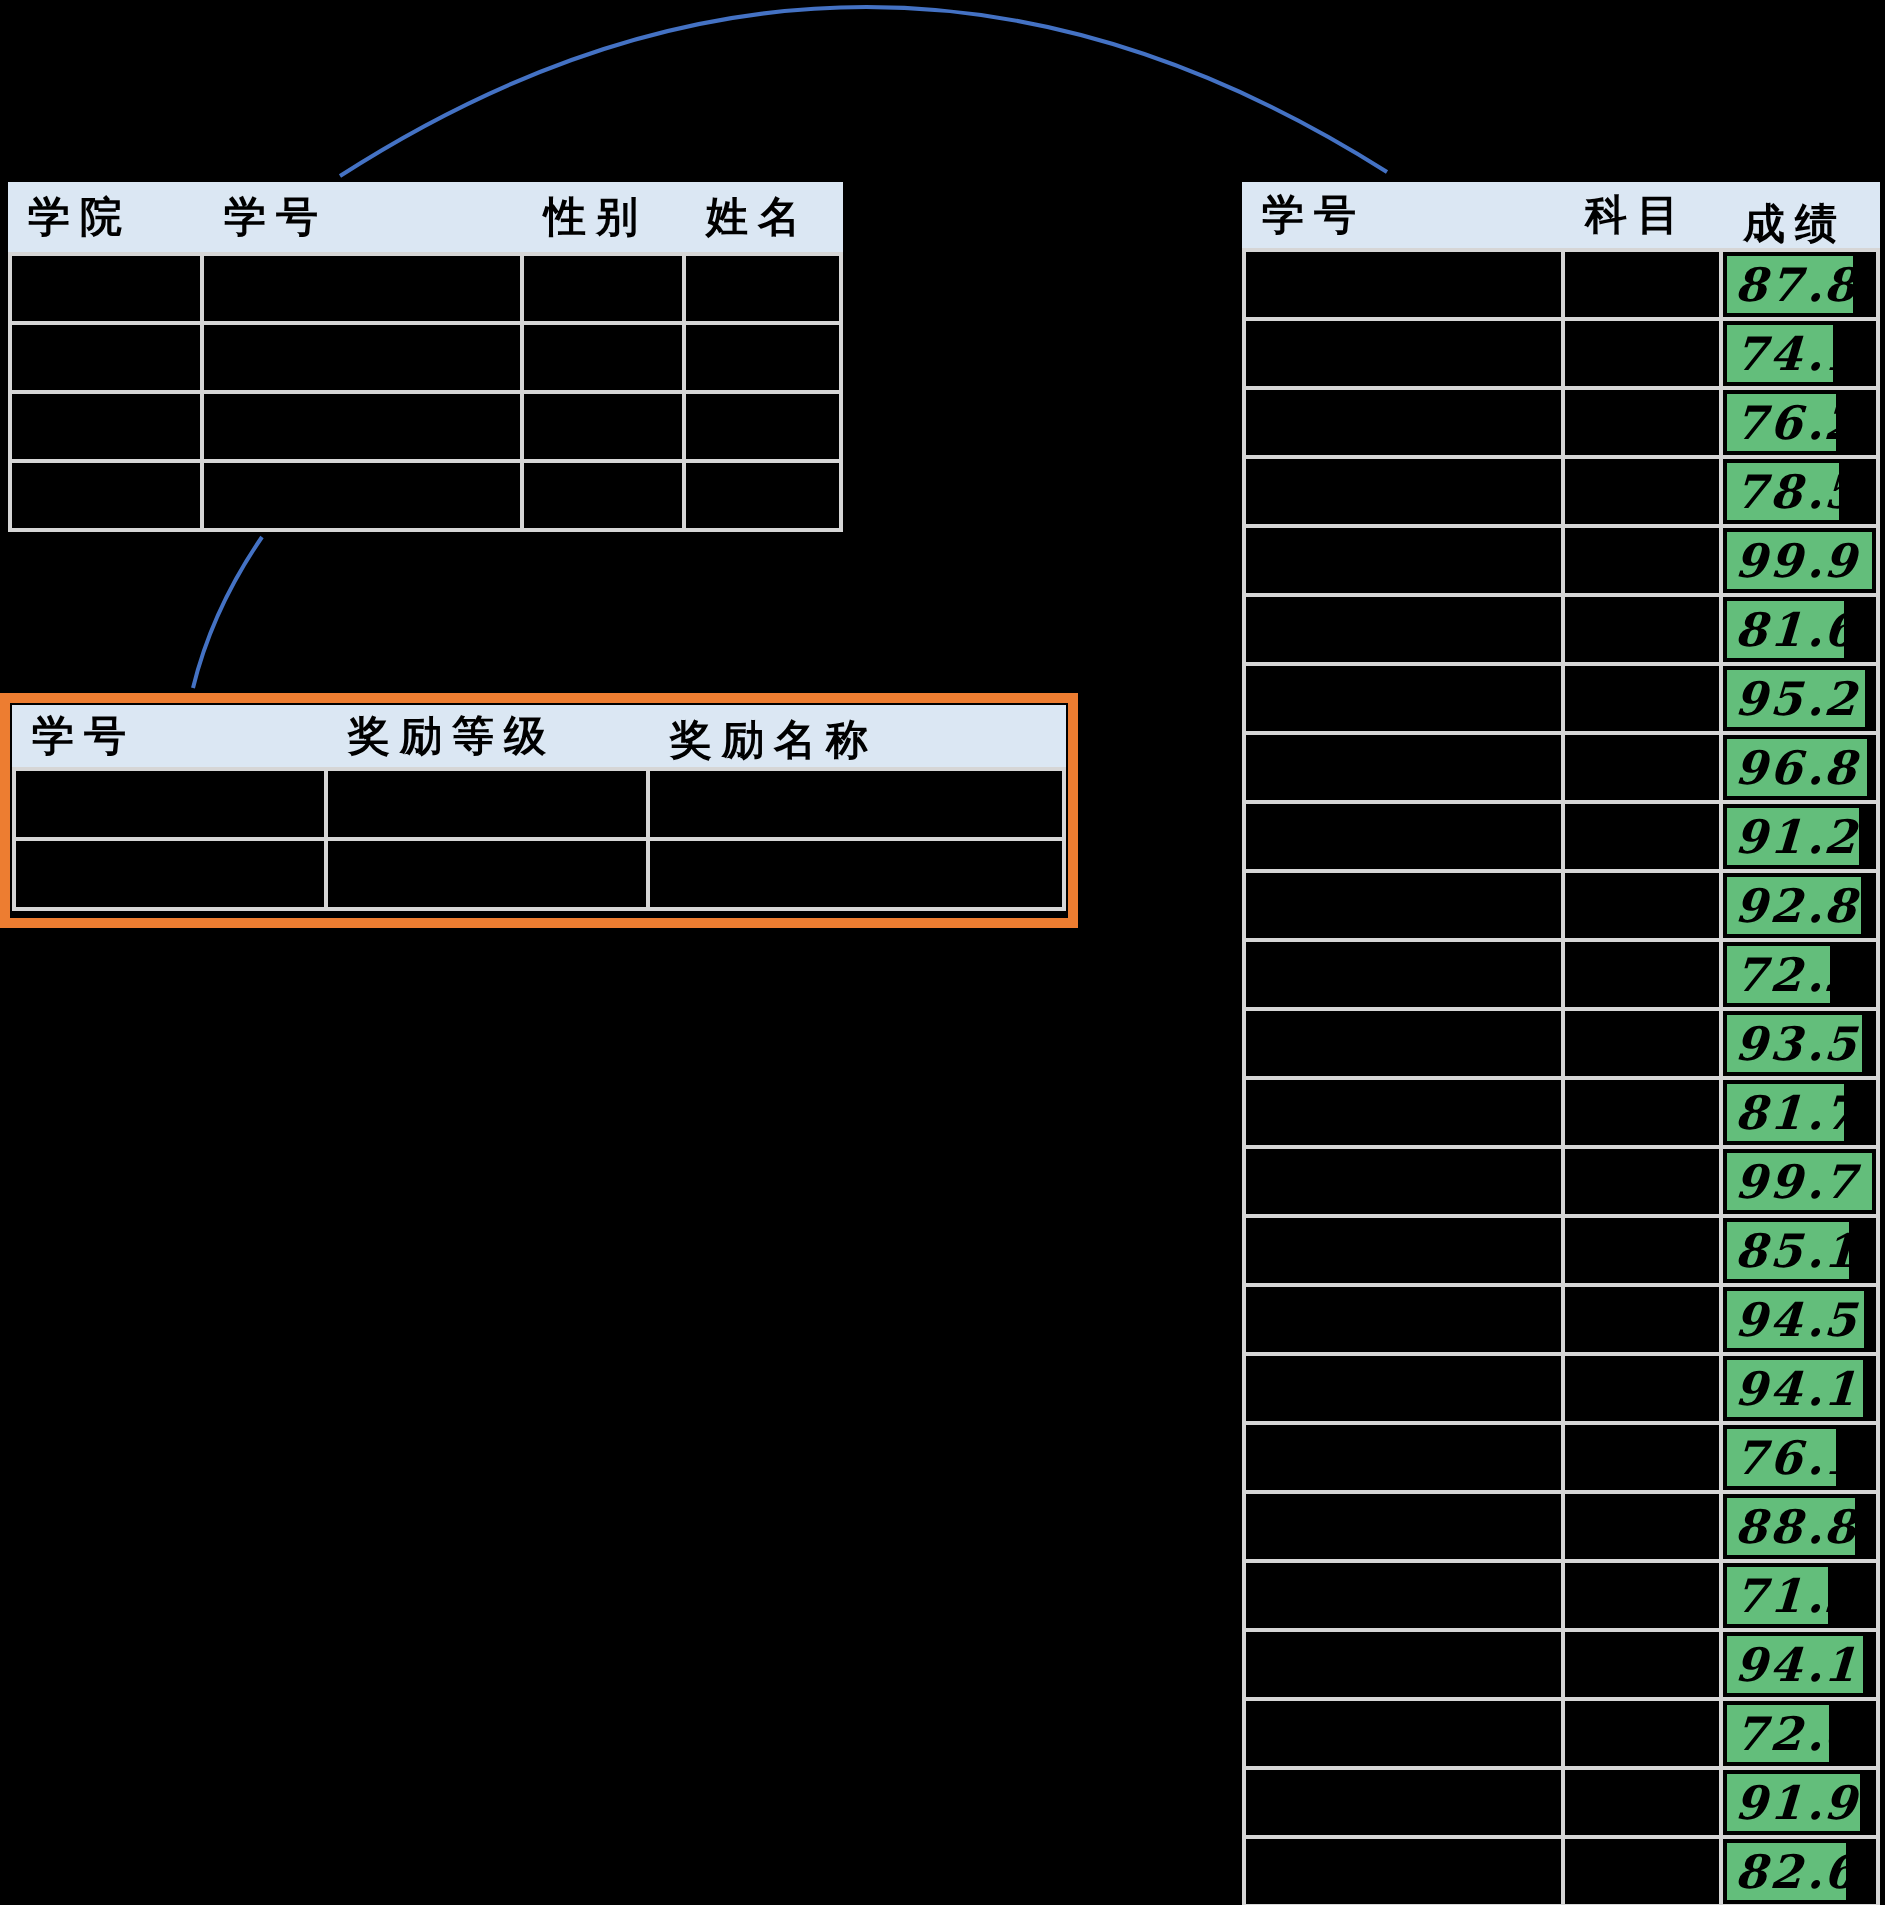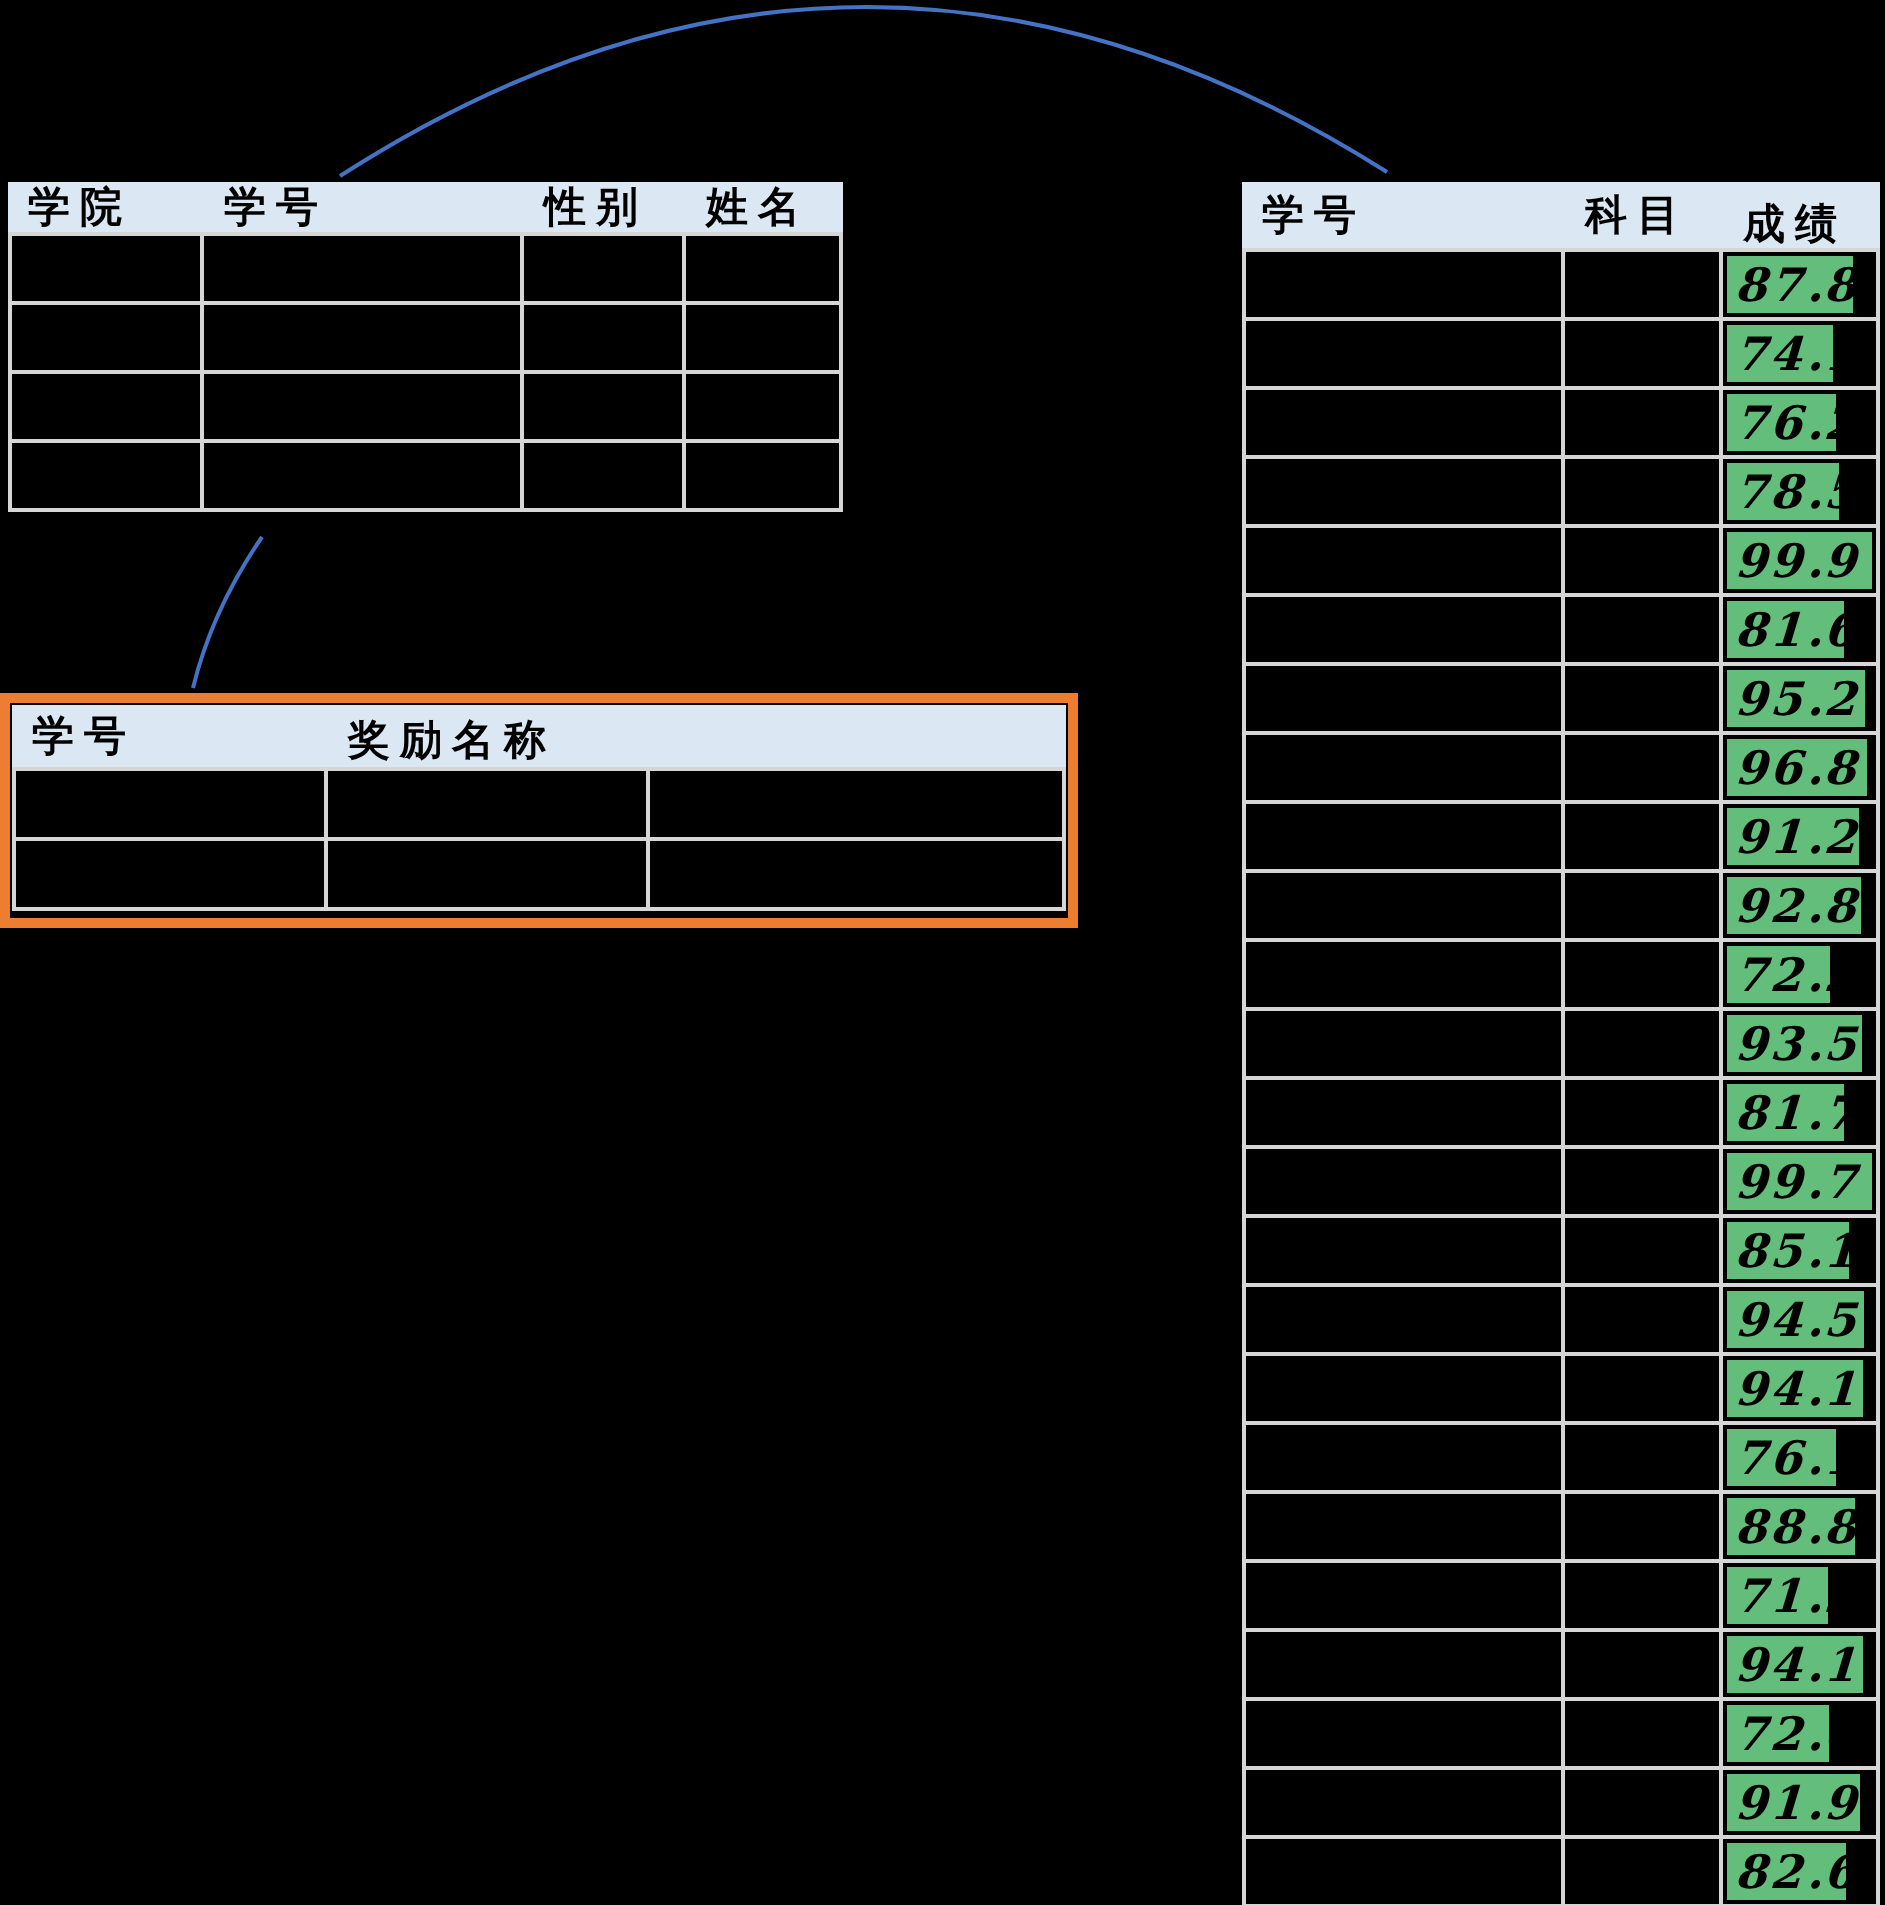--- a/index.html
+++ b/index.html
@@ -58,21 +58,21 @@
     font-weight:bold;
     font-size:46px;
     letter-spacing:3px;
     color:var(--ink);
     padding-left:12px;
     transform:skewX(-6deg);
     white-space:nowrap;
   }
   
   #students{left:8px;top:182px;width:835px;}
-  #students .hdr{height:50px;}
+  #students .hdr{height:70px;}
   #students .row{height:69px;}
   #students .c0{width:192px;} #students .c1{width:320px;}
   #students .c2{width:162px;} #students .c3{width:153px;}
   #students .hdr .c0{width:196px;} #students .hdr .c1{width:320px;}
   #students .hdr .c2{width:162px;} #students .hdr .c3{width:157px;}
   
   #awards-wrap{
     position:absolute;left:0;top:693px;width:1078px;height:235px;
     border:10px solid var(--orange);
     background:var(--bg);
@@ -131,20 +131,21 @@
         <div class="cell c2"></div>
         <div class="cell c3"></div>
       </div>
     </div>
 </div>
 
 <div id="awards-wrap">
   <div id="awards" class="tbl">
     <div class="hdr">
       <div class="hdr-cell c0">学号</div>
+      <div class="hdr-cell c1">奖励等级</div>
       <div class="hdr-cell c2">奖励名称</div>
     </div>
     <div>
         <div class="row">
           <div class="cell c0"></div>
           <div class="cell c1"></div>
           <div class="cell c2"></div>
         </div>
         <div class="row">
           <div class="cell c0"></div>

